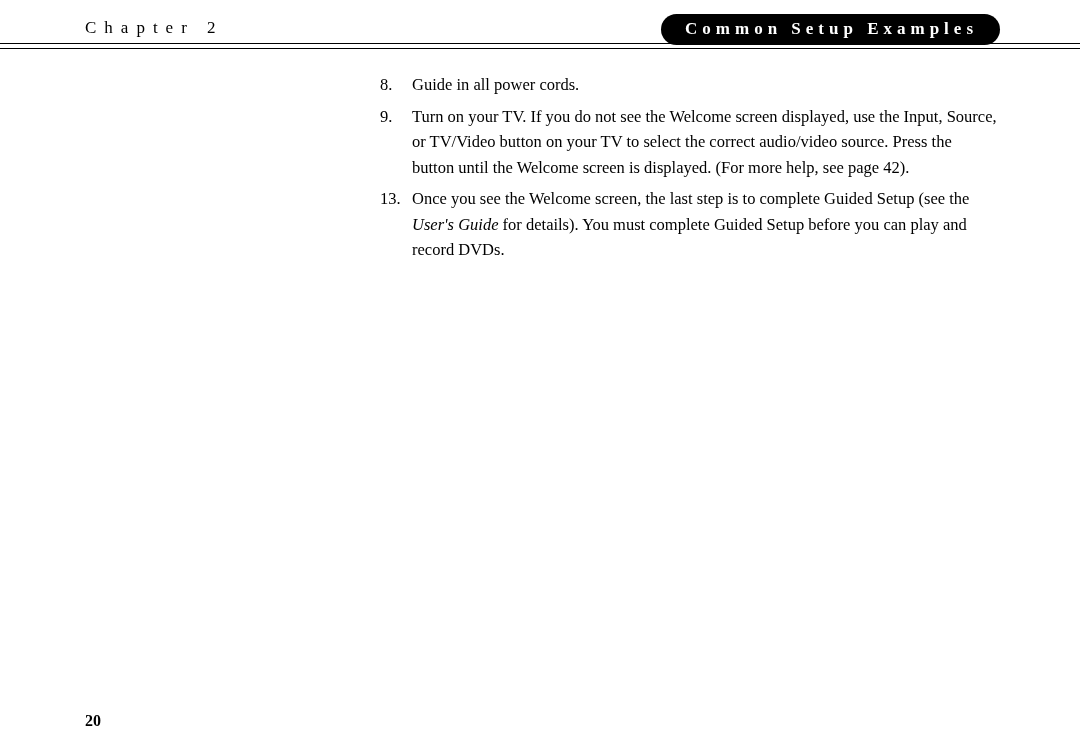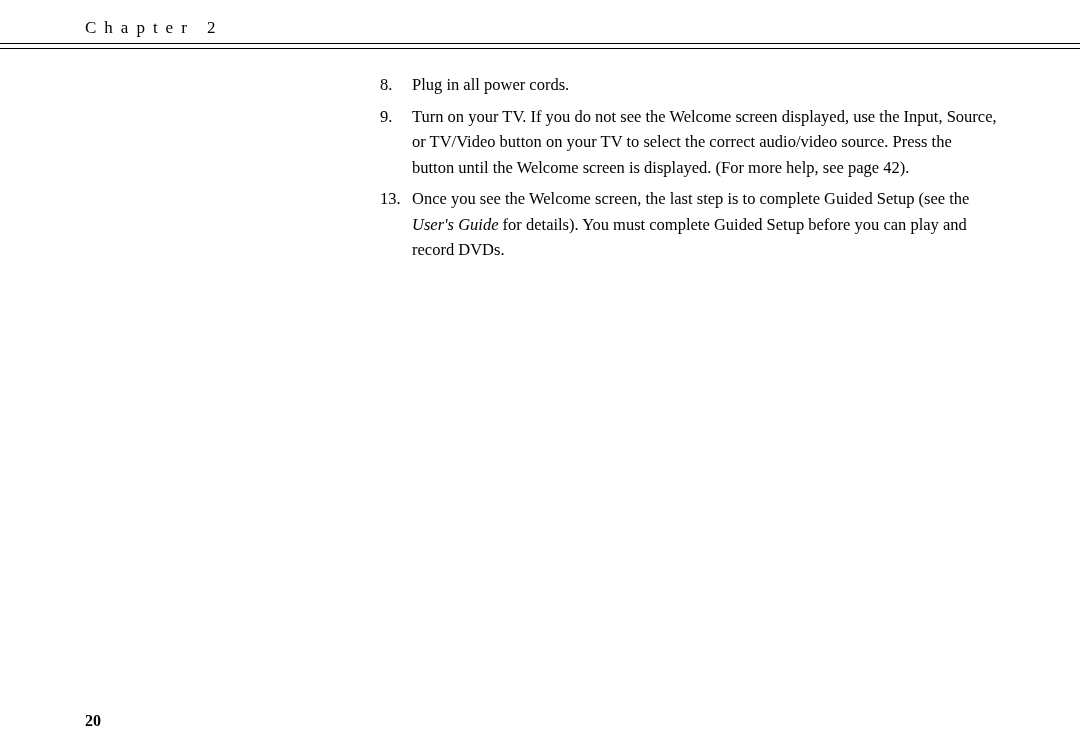--- a/index.html
+++ b/index.html
@@ -86,29 +86,30 @@
       font-weight: bold;
       font-size: 16px;
       font-family: Georgia, serif;
     }
   </style>
 </head>
 <body>
 
 <div class="header-row">
   <div class="chapter-label">Chapter 2</div>
+  <div class="section-badge">Common Setup Examples</div>
 </div>
 <div class="divider-top"></div>
 <div class="divider-bottom"></div>
 
 <div class="content">
   <ol class="list">
     <li>
       <span class="num">8.</span>
-      <span>Plug in all power cords.</span>
+      <span>Guide in all power cords.</span>
     </li>
     <li>
       <span class="num">9.</span>
       <span>Turn on your TV. If you do not see the Welcome screen displayed, use the Input, Source, or TV/Video button on your TV to select the correct audio/video source. Press the button until the Welcome screen is displayed. (For more help, see page 42).</span>
     </li>
     <li>
       <span class="num">13.</span>
       <span>Once you see the Welcome screen, the last step is to complete Guided Setup (see the </span><span class="italic">User's Guide</span><span> for details). You must complete Guided Setup before you can play and record DVDs.</span>
     </li>
   </ol>

